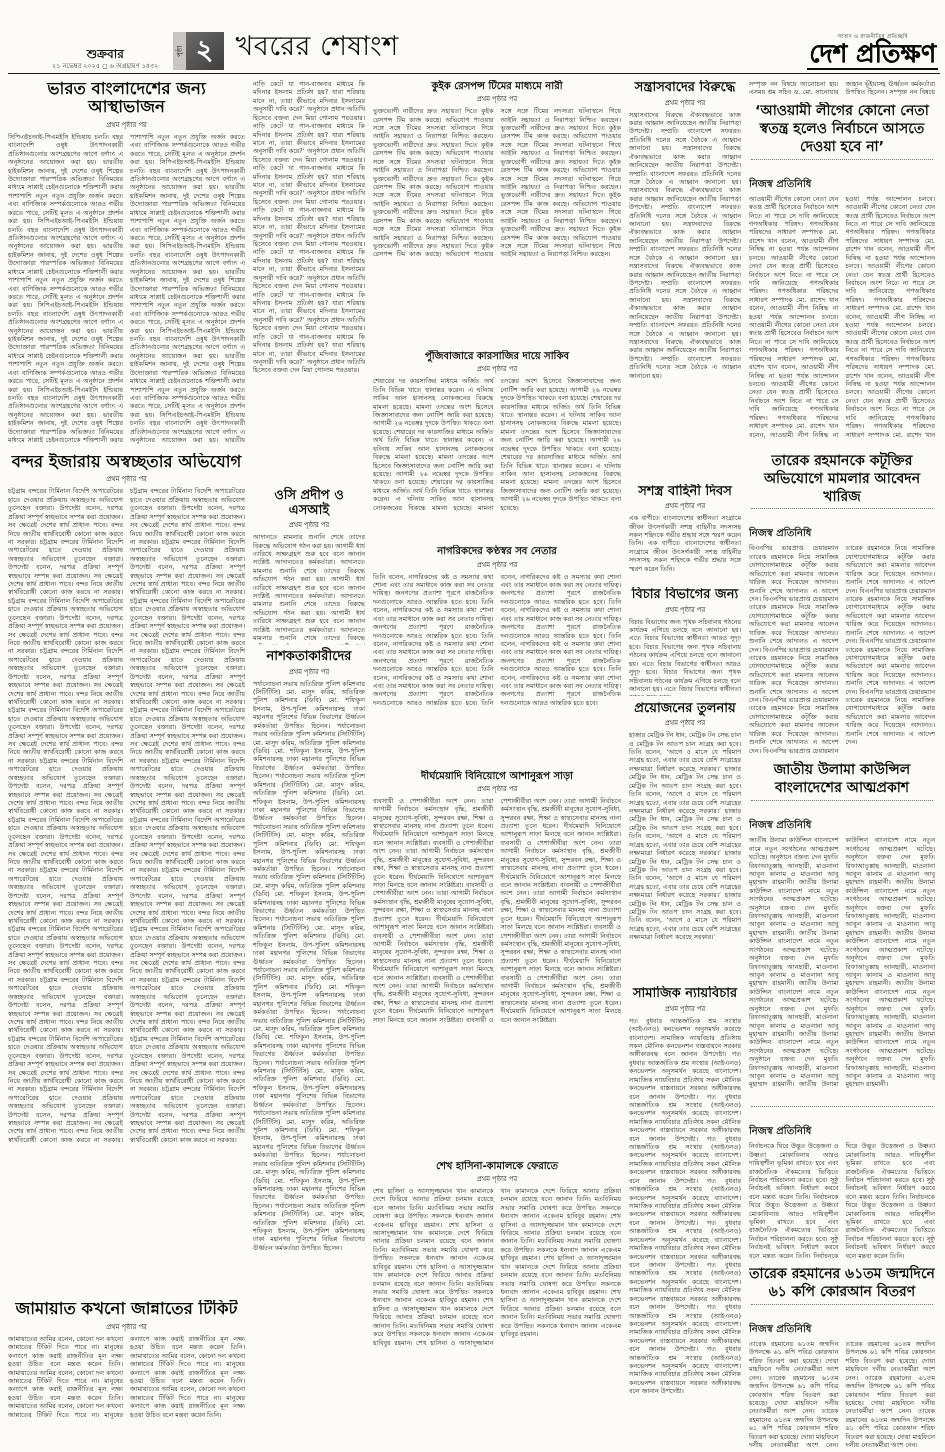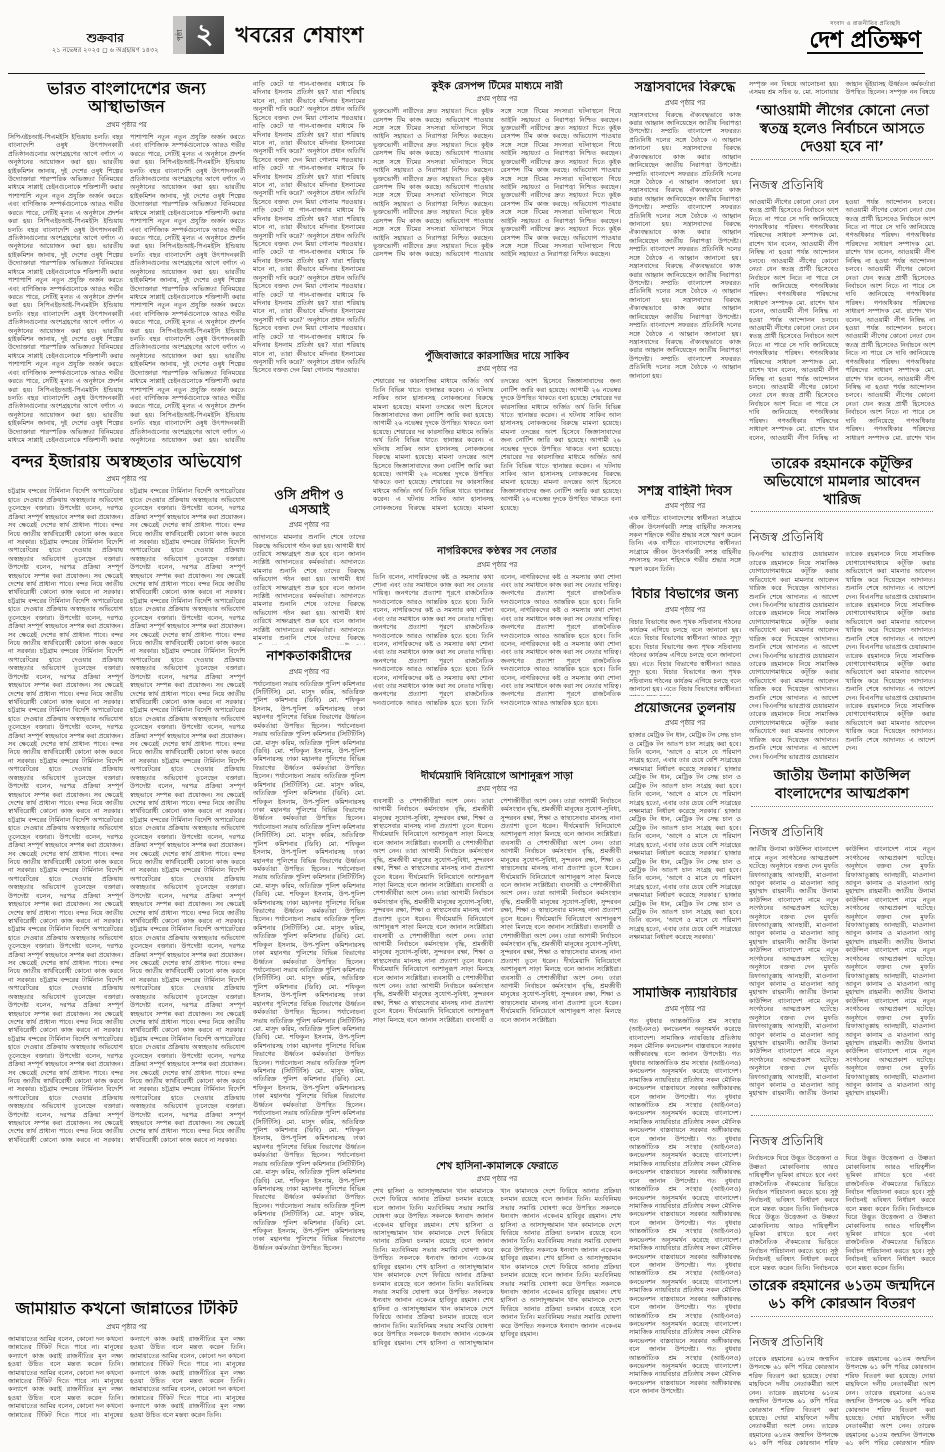--- a/index.html
+++ b/index.html
@@ -3,44 +3,44 @@
 <meta charset="utf-8">
 <style>
   html,body{margin:0;padding:0;background:#e9e7e2;}
   .page{
     position:relative;width:945px;height:1452px;background:#fcfbf9;
     font-family:"DejaVu Sans","Liberation Sans",sans-serif;color:#1f1f1f;
     overflow:hidden;margin:0 auto;
   }
   
   .header{
-    position:absolute;left:8px;right:20px;top:30px;height:44px;
+    position:absolute;left:8px;right:5px;top:30px;height:44px;
     display:flex;align-items:flex-end;border-bottom:1.6px solid #1a1a1a;
-    padding-bottom:19px;box-sizing:border-box;
+    padding-bottom:3px;box-sizing:border-box;
   }
   .dateblock{margin-left:44px;text-align:center;line-height:1.1;}
   .weekday{font-weight:bold;font-size:12px;color:#111;}
   .dateline{font-size:6.5px;color:#333;margin-top:2px;white-space:nowrap;}
   .pagebox{display:flex;margin-left:14px;height:38px;}
   .pagebox .strip{
     width:13px;background:#c7c6c4;color:#222;font-size:7px;
     display:flex;align-items:center;justify-content:center;
     writing-mode:vertical-rl;transform:rotate(180deg);
   }
   .pagebox .num{
     width:38px;background:linear-gradient(135deg,#6b6b6b,#3e3e3e);
     color:#fff;font-size:27px;font-weight:bold;
     display:flex;align-items:center;justify-content:center;
   }
-  .section-title{font-size:21px;font-weight:bold;color:#0c0c0c;margin-left:12px;letter-spacing:.5px;}
+  .section-title{font-size:27px;font-weight:normal;color:#0c0c0c;margin-left:12px;letter-spacing:.5px;}
   .spacer{flex:1;}
   .masthead{text-align:center;margin-right:2px;}
   .masthead .tagline{font-size:5.5px;color:#333;letter-spacing:.3px;}
   .masthead .logo{
-    font-size:22px;font-weight:900;color:#0a0a0a;line-height:1.05;
+    font-size:25px;font-weight:900;color:#0a0a0a;line-height:1.05;
     border-bottom:2px solid #0a0a0a;padding:0 2px 1px 2px;
     text-shadow:0 0 .6px #000;
   }
   
   .sheet{
     position:absolute;left:8px;right:8px;top:80px;bottom:5px;
     display:flex;gap:8px;overflow:hidden;
   }
   .grp{overflow:hidden;}
   .g12{width:237px;}
@@ -48,21 +48,21 @@
   .g45{width:248px;}
   .g6{width:112px;}
   .g7{width:186px;}
   .story{margin-bottom:5px;overflow:hidden;}
   .hl{font-weight:bold;text-align:center;color:#0b0b0b;line-height:1.12;}
   .hl-lg{font-size:16.5px;}
   .hl-md{font-size:10px;}
   .hl-sm{font-size:13px;}
   .hl-r{font-size:14px;line-height:1.28;}
   .kicker{font-size:6.8px;text-align:center;color:#222;margin:2px 0 2px;}
-  .byline{font-size:12px;font-weight:normal;color:#222;margin:16px 0 2px;}
+  .byline{font-size:10px;font-weight:bold;color:#222;margin:16px 0 2px;}
   .r-sep{border-top:1px dotted #777;margin:3px 2px 2px;}
   .txt{
     font-size:6.35px;line-height:1.33;text-align:justify;color:#242424;
     overflow:hidden;word-break:break-word;
   }
   .c2{column-count:2;column-gap:7px;}
 </style>
 </head>
 <body>
 

